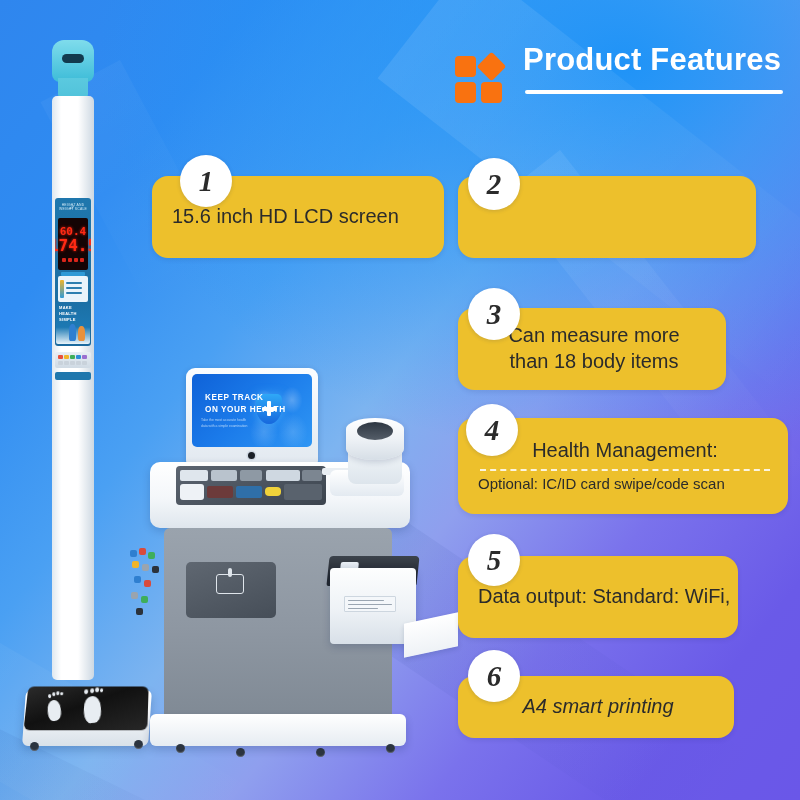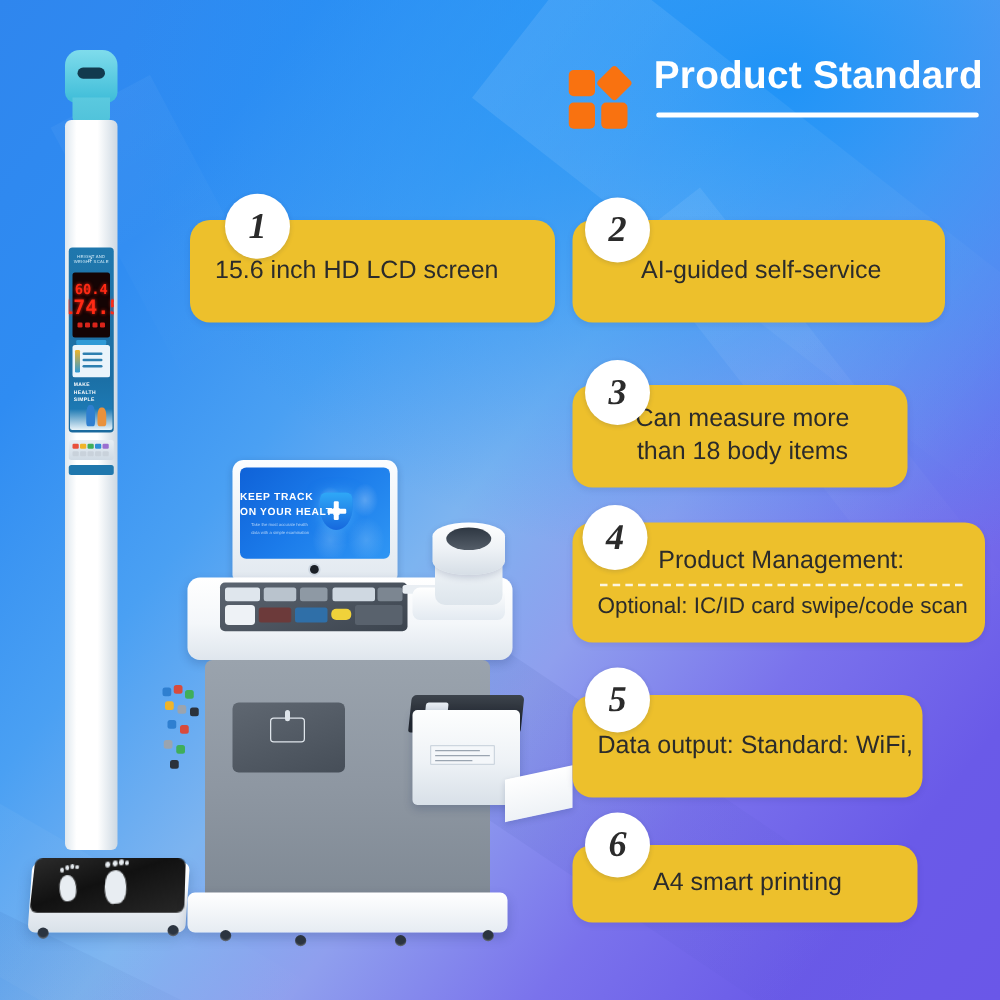--- a/index.html
+++ b/index.html
@@ -77,34 +77,34 @@
     display: flex; align-items: center; justify-content: center;
     font-family: "Liberation Serif", serif;
     font-style: italic; font-weight: bold;
     font-size: 29px; color: #2b2b2b;
     box-shadow: 0 1px 4px rgba(20,30,90,.16);
   }
   .dashed {
     border: 0; border-top: 2px dashed #ffffff;
     opacity: .85; margin: 5px 2px 4px 2px;
   }
-  .card .sub { font-size: 18px; line-height: 1.25; white-space: nowrap; }
+  .card .sub { font-size: 15px; line-height: 1.25; white-space: nowrap; }
 
   
   #card1 { left: 152px; top: 176px; width: 292px; height: 82px; }
   #badge1 { left: 180px; top: 155px; }
   #card2 { left: 458px; top: 176px; width: 298px; height: 82px; }
   #badge2 { left: 468px; top: 158px; }
   #card3 { left: 458px; top: 308px; width: 268px; height: 82px; }
   #badge3 { left: 468px; top: 288px; }
   #card4 { left: 458px; top: 418px; width: 330px; height: 96px; padding-top:6px; padding-bottom:6px;}
   #badge4 { left: 466px; top: 404px; }
   #card5 { left: 458px; top: 556px; width: 280px; height: 82px; }
   #badge5 { left: 468px; top: 534px; }
-  #card6 { left: 458px; top: 676px; width: 276px; height: 62px; }
+  #card6 { left: 458px; top: 676px; width: 276px; height: 62px; font-style: italic; }
   #badge6 { left: 468px; top: 650px; }
 
   
   #product { position: absolute; inset: 0; z-index: 3; }
 
   
   .col-head {
     position: absolute; left: 52px; top: 40px; width: 42px; height: 42px;
     background: linear-gradient(180deg,#7fdcec,#3dbcd8);
     border-radius: 12px 12px 8px 8px;
@@ -205,21 +205,21 @@
     background: linear-gradient(180deg,#fbfdff,#e2e9f0);
     border-radius: 9px 9px 4px 4px;
     box-shadow: 0 2px 6px rgba(10,30,80,.20);
   }
   .kiosk-screen {
     position: absolute; left: 192px; top: 374px; width: 120px; height: 73px;
     background: linear-gradient(135deg,#0f62d8 0%,#1b7bea 48%,#2f96f4 100%);
     border-radius: 5px; overflow: hidden;
   }
   .ks-txt {
-    position: absolute; left: 0; top: 18px;
+    position: absolute; left: 13px; top: 18px;
     color: #ffffff; font-size: 8.2px; font-weight: bold;
     letter-spacing: .55px; line-height: 1.5; text-transform: uppercase;
   }
   .ks-sub {
     position: absolute; left: 9px; top: 44px;
     color: rgba(220,238,255,.72); font-size: 3.4px; line-height: 1.7;
   }
   .ks-shield {
     position: absolute; right: 30px; top: 20px; width: 26px; height: 30px;
     background: linear-gradient(180deg,#2fa8f7,#1668dd);
@@ -510,43 +510,42 @@
   <div class="paper-tray"></div>
 </div>
 
 <div id="header">
   <div class="logo-mark">
     <span class="sq tl"></span>
     <span class="sq tr"></span>
     <span class="sq bl"></span>
     <span class="sq br"></span>
   </div>
-  <div class="header-title">Product Standard</div>
+  <div class="header-title">Product Features</div>
   <div class="header-rule"></div>
 </div>
 
 <div class="badge" id="badge1">1</div>
 <div class="card" id="card1">
   <div class="line">15.6 inch HD LCD screen</div>
 </div>
 
 <div class="badge" id="badge2">2</div>
 <div class="card center" id="card2">
-  <div class="line">AI-guided self-service</div>
 </div>
 
 <div class="badge" id="badge3">3</div>
 <div class="card center" id="card3">
   <div class="line">Can measure more</div>
   <div class="line">than 18 body items</div>
 </div>
 
 <div class="badge" id="badge4">4</div>
 <div class="card center" id="card4">
-  <div class="line">Product Management:</div>
+  <div class="line">Health Management:</div>
   <hr class="dashed">
   <div class="sub">Optional: IC/ID card swipe/code scan</div>
 </div>
 
 <div class="badge" id="badge5">5</div>
 <div class="card center" id="card5">
   <div class="line">Data output: Standard: WiFi,</div>
 </div>
 
 <div class="badge" id="badge6">6</div>

